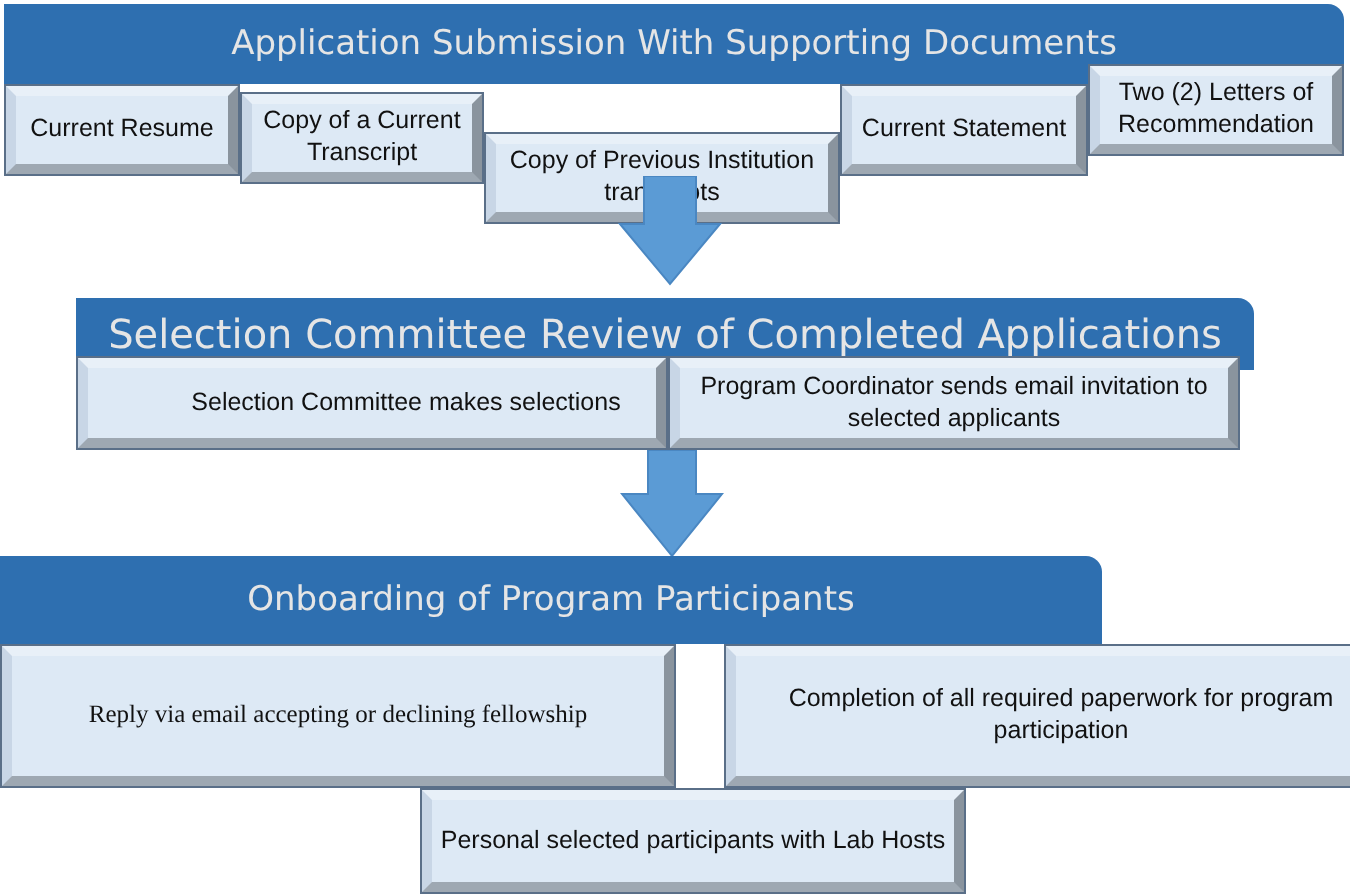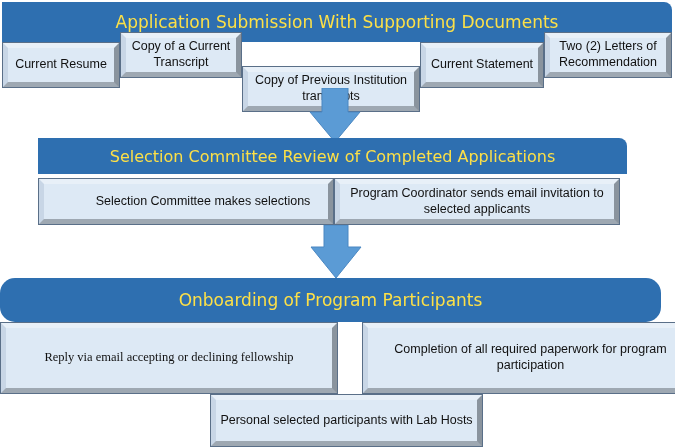--- a/index.html
+++ b/index.html
@@ -1,68 +1,68 @@
 <!DOCTYPE html>
 <html><head>
 <meta charset="utf-8">
 <style>
   html,body{margin:0;padding:0;background:#fff;}
   body{width:675px;height:448px;position:relative;overflow:hidden;font-family:"Liberation Sans",sans-serif;}
-  .hdr{position:absolute;background:#2e6fb0;color:#fde047;display:flex;align-items:center;justify-content:center;
+  .hdr{position:absolute;background:#2e6fb0;color:#e5e5e5;display:flex;align-items:center;justify-content:center;
        font-family:"DejaVu Sans",sans-serif;border-radius:0 8px 0 0;box-sizing:border-box;}
   .box{position:absolute;box-sizing:border-box;background:#dde9f5;
        border-style:solid;border-width:6px;
        border-top-color:#e8f0f8;border-left-color:#c8d6e6;border-right-color:#8a949e;border-bottom-color:#9ea8b2;
        outline:1px solid #5a6f88;outline-offset:-1px;
        display:flex;align-items:center;justify-content:center;text-align:center;
        font-size:12.5px;color:#111;line-height:1.25;padding:0 4px;}
   .box span{display:block;}
   .arrow{position:absolute;}
 </style>
 </head>
 <body>
 
 <div class="hdr" style="left:2px;top:2px;width:670px;height:40px;font-size:17px;">
   <span>Application Submission With Supporting Documents</span>
 </div>
 <div class="box" style="left:2px;top:42px;width:118px;height:46px;">
   <span>Current Resume</span>
 </div>
-<div class="box" style="left:120px;top:32px;width:122px;height:46px;">
+<div class="box" style="left:120px;top:46px;width:122px;height:46px;">
   <span>Copy of a Current Transcript</span>
 </div>
 <div class="box" style="left:242px;top:42px;width:178px;height:46px;margin-top:24px;">
   <span>Copy of Previous Institution transcripts</span>
 </div>
 <div class="box" style="left:420px;top:42px;width:124px;height:46px;">
   <span>Current Statement</span>
 </div>
 <div class="box" style="left:544px;top:32px;width:128px;height:46px;">
   <span>Two (2) Letters of Recommendation</span>
 </div>
 
 <svg class="arrow" style="left:309px;top:88px;" width="52" height="55" viewBox="0 0 52 55">
   <polygon points="13,0 39,0 39,24 51,24 26,54 1,24 13,24" fill="#5b9bd5" stroke="#4a87c2" stroke-width="1"></polygon>
 </svg>
 
-<div class="hdr" style="left:38px;top:138px;width:589px;height:36px;font-size:16px;">
+<div class="hdr" style="left:38px;top:149px;width:589px;height:36px;font-size:20px;">
   <span>Selection Committee Review of Completed Applications</span>
 </div>
 <div class="box" style="left:38px;top:178px;width:296px;height:47px;padding-left:38px;">
   <span>Selection Committee makes selections</span>
 </div>
 <div class="box" style="left:334px;top:178px;width:286px;height:47px;">
   <span>Program Coordinator sends email invitation to selected applicants</span>
 </div>
 
 <svg class="arrow" style="left:310px;top:225px;" width="52" height="54" viewBox="0 0 52 54">
   <polygon points="14,0 38,0 38,22 51,22 26,53 1,22 14,22" fill="#5b9bd5" stroke="#4a87c2" stroke-width="1"></polygon>
 </svg>
 
-<div class="hdr" style="left:0px;top:278px;width:661px;height:44px;font-size:17px;border-radius:15px;">
+<div class="hdr" style="left:0px;top:278px;width:551px;height:44px;font-size:17px;">
   <span>Onboarding of Program Participants</span>
 </div>
 <div class="box" style="left:0px;top:322px;width:338px;height:72px;font-family:Liberation Serif, serif;">
   <span>Reply via email accepting or declining fellowship</span>
 </div>
 <div class="box" style="left:338px;top:322px;width:337px;height:72px;margin-left:24px;">
   <span>Completion of all required paperwork for program participation</span>
 </div>
 <div class="box" style="left:210px;top:394px;width:273px;height:53px;">
   <span>Personal selected participants with Lab Hosts</span>

